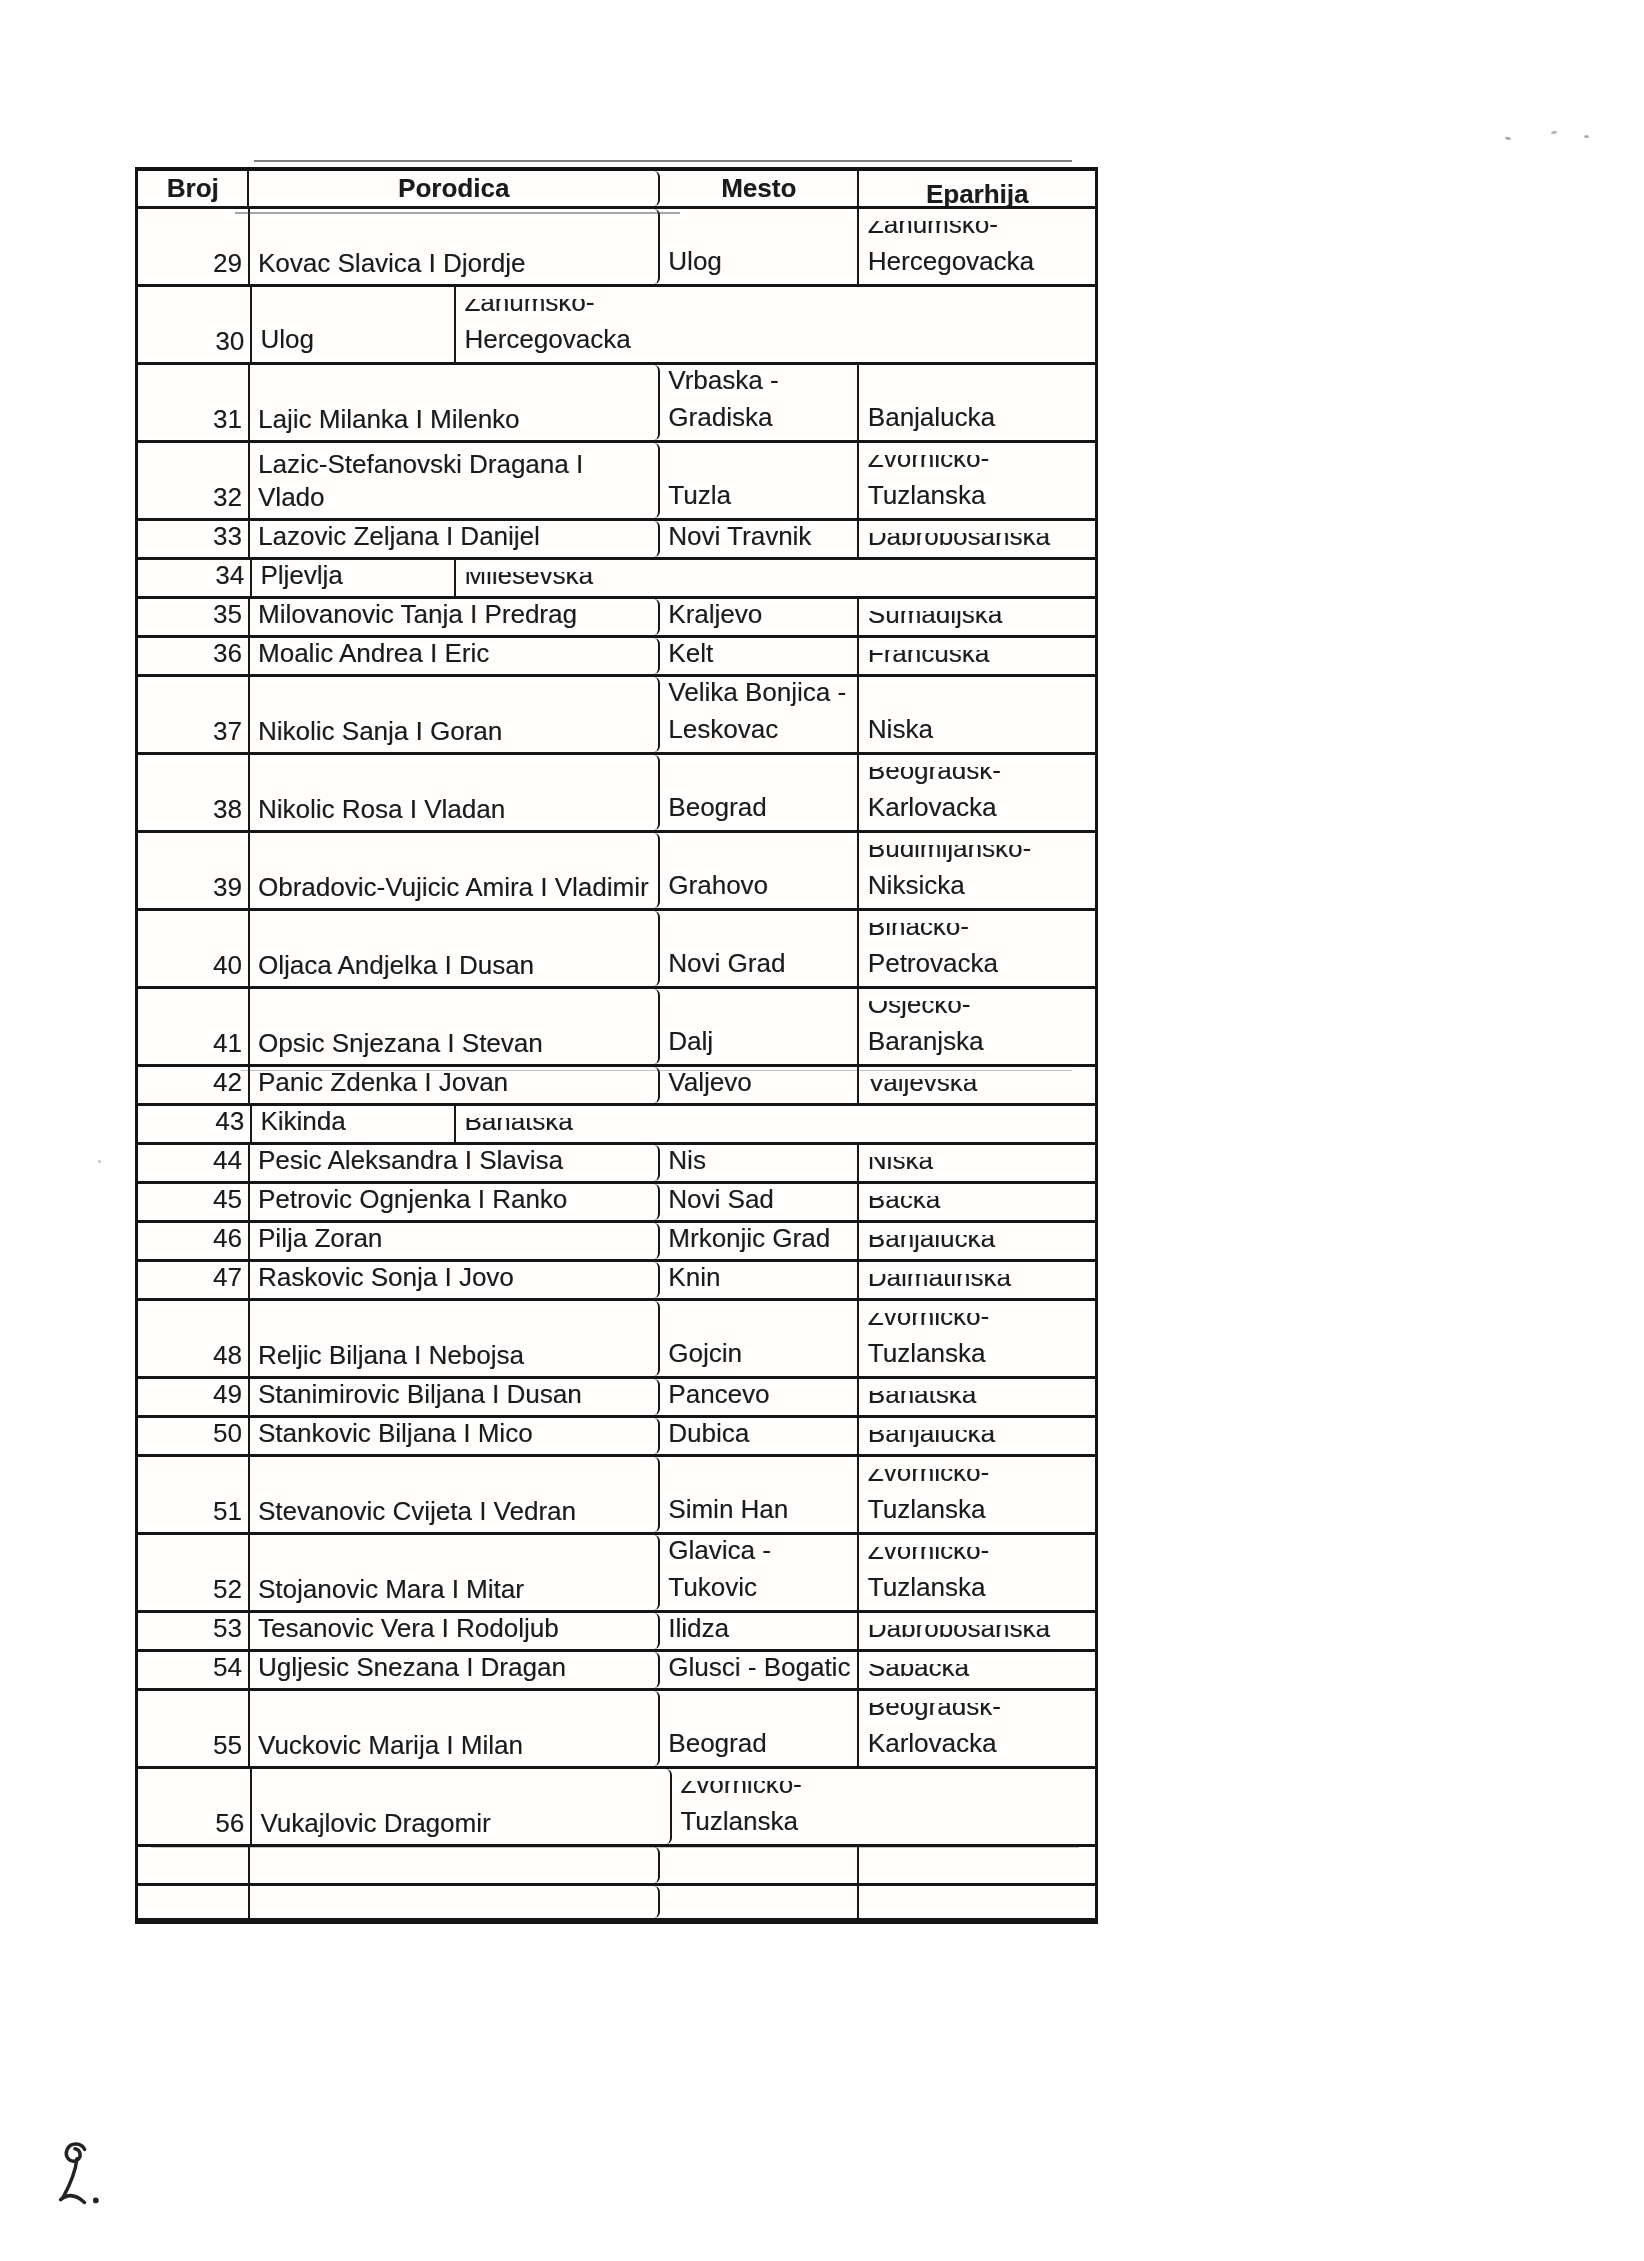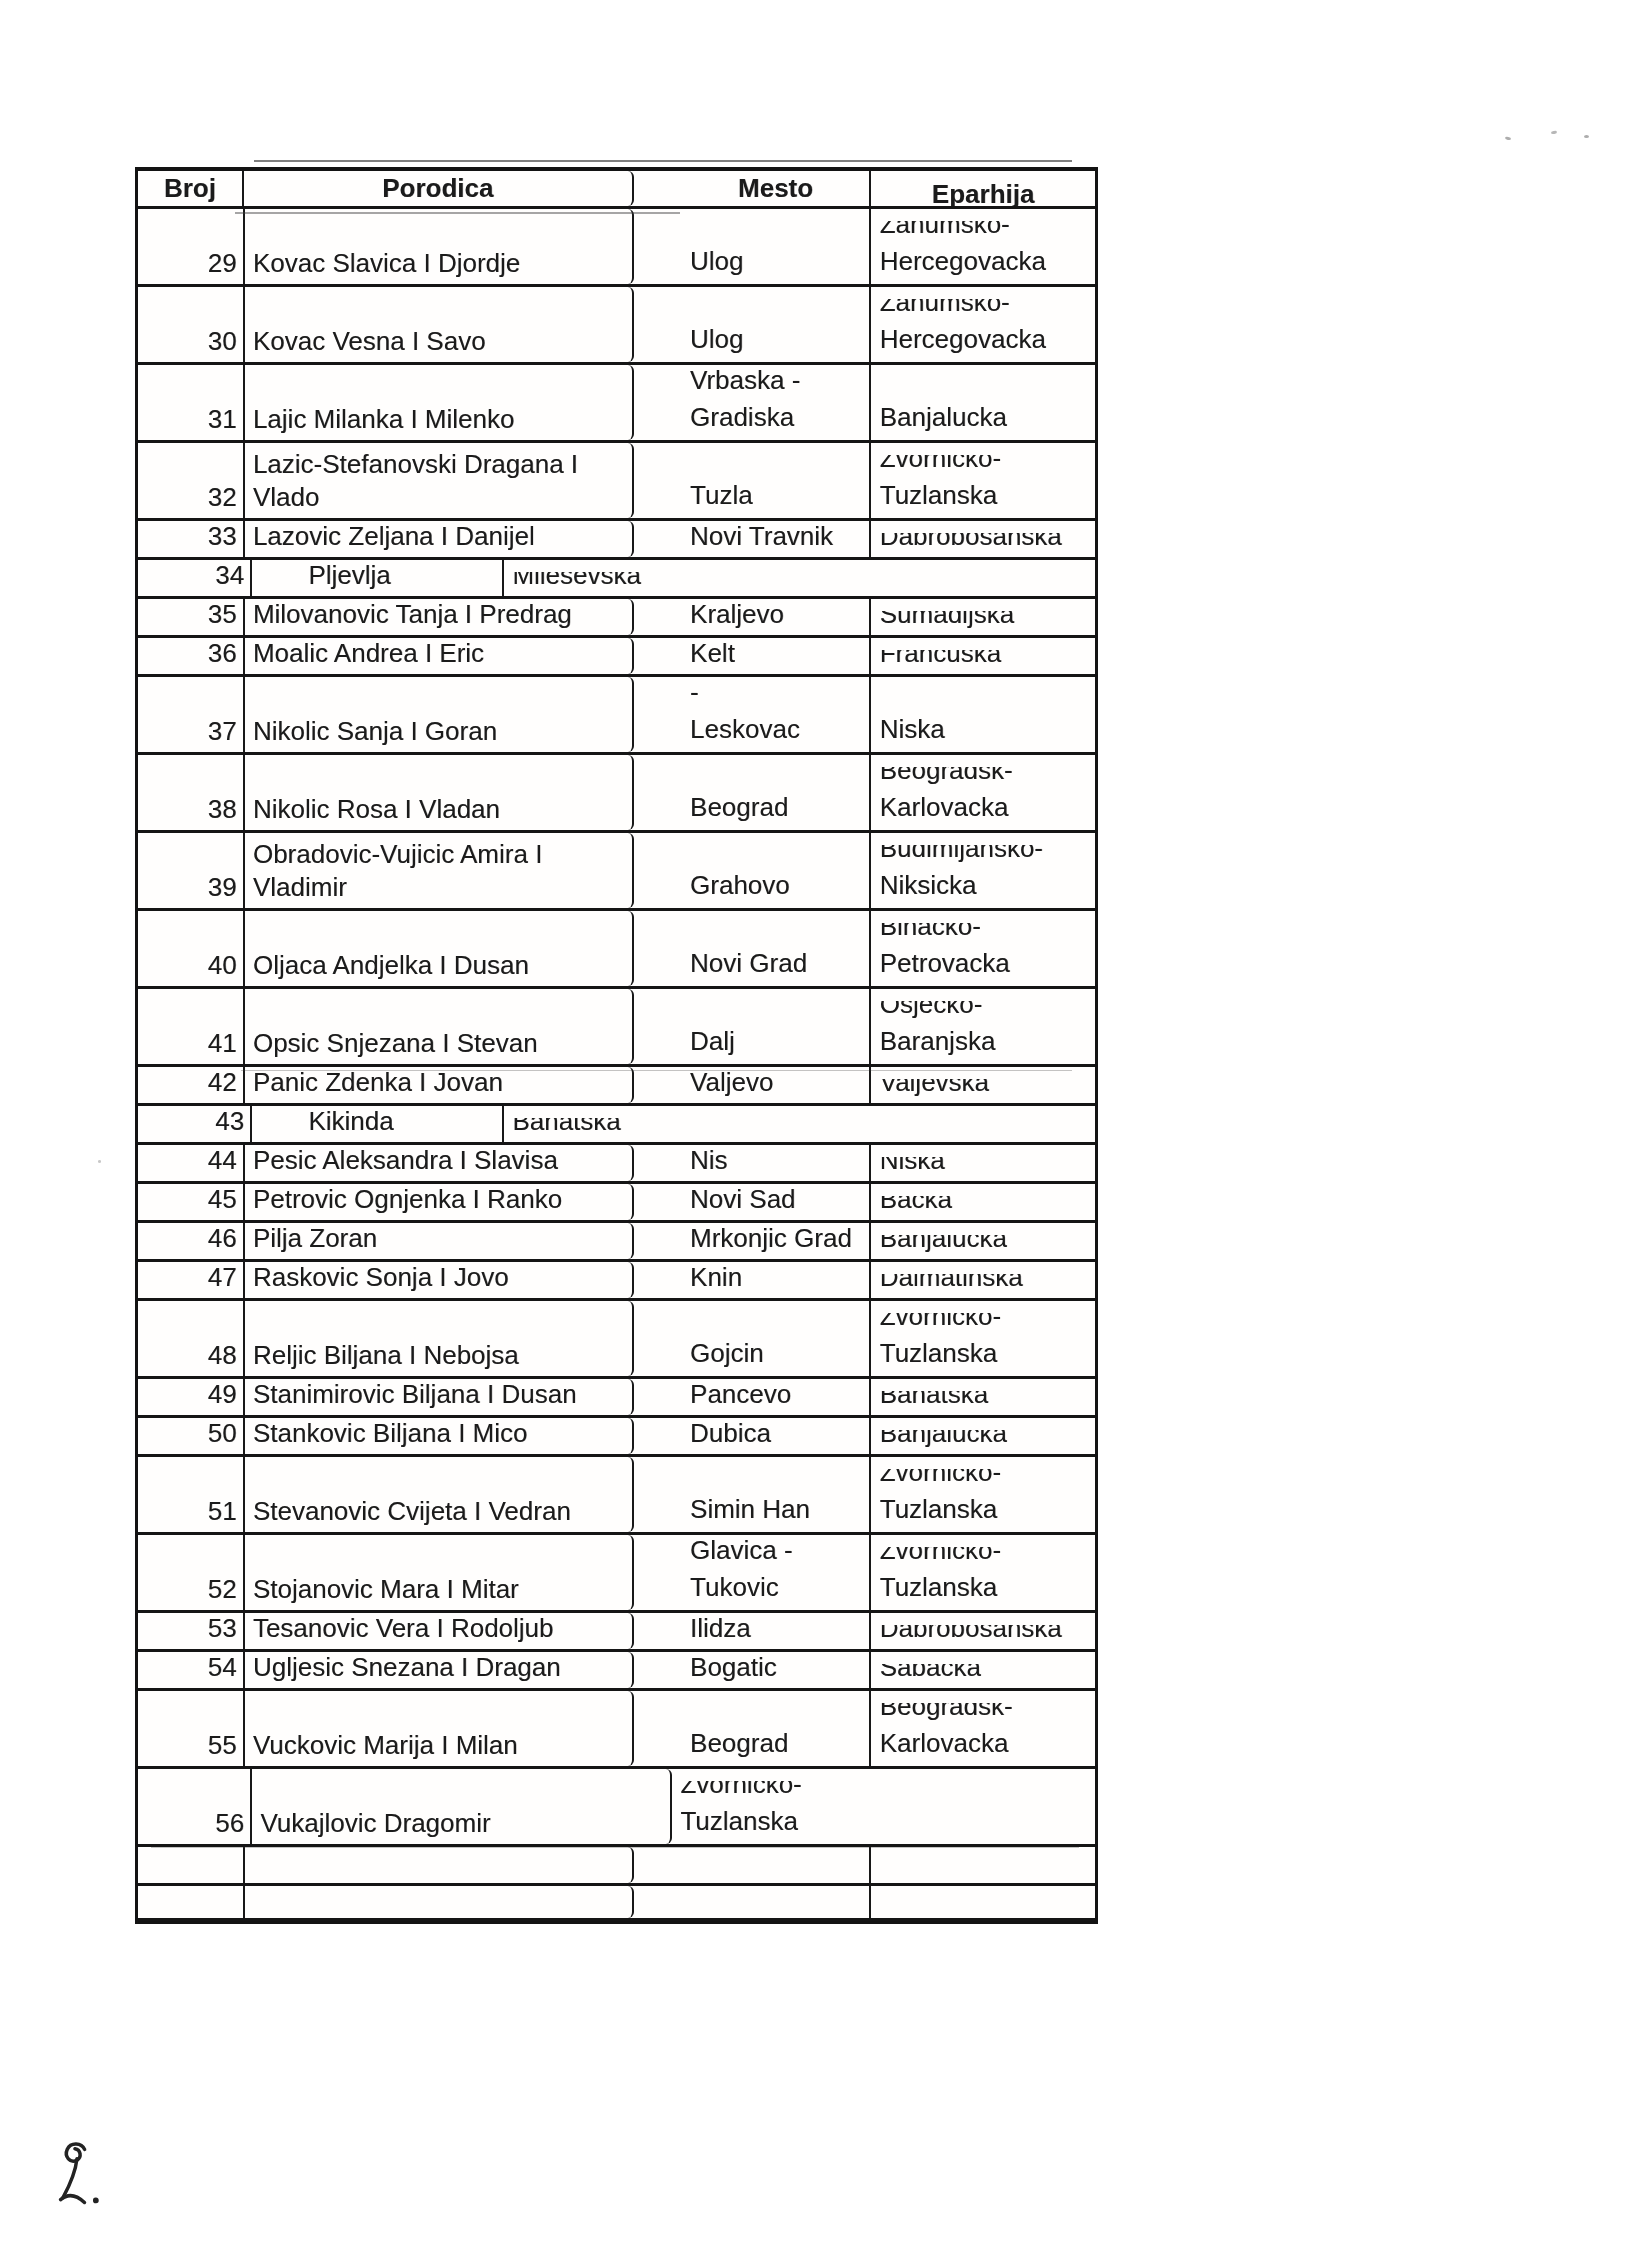--- a/index.html
+++ b/index.html
@@ -45,21 +45,21 @@
     justify-content:flex-end;
     padding:0 6.4px 4.5px 8.4px;
     font-size:26px;
     line-height:33px;
     color:#1b1b1b;
     text-shadow:0.4px 0.4px 0 rgba(25,25,25,0.38);
     overflow:hidden;
   }
   .w-broj{ width:114px; }
   .w-por { width:420px;border-radius:6px; }
-  .w-mes { width:204px; white-space:pre-line;margin-left:48px; }
+  .w-mes { width:204px; white-space:pre-line; }
   .w-ep  { width:241px; border-right:none; white-space:pre-line;margin-top:12px; }
   .tall .w-ep, .tall .w-mes{ line-height:37px; }
 
   .c-num{ align-items:flex-end; text-align:right; padding-right:5.8px; }
 
   .hc{
     justify-content:center;
     align-items:center;
     font-weight:bold;
     padding:0;
@@ -116,21 +116,20 @@
     <div id="table-body">
         <div class="t-row tall">
     <div class="cell w-broj c-num">29</div>
     <div class="cell w-por">Kovac Slavica I Djordje</div>
     <div class="cell w-mes">Ulog</div>
     <div class="cell w-ep">Zahumsko-
 Hercegovacka</div>
   </div>
         <div class="t-row tall">
     <div class="cell w-broj c-num">30</div>
-    <div class="cell w-por">Kovac Vesna I Savo</div>
     <div class="cell w-mes">Ulog</div>
     <div class="cell w-ep">Zahumsko-
 Hercegovacka</div>
   </div>
         <div class="t-row tall">
     <div class="cell w-broj c-num">31</div>
     <div class="cell w-por">Lajic Milanka I Milenko</div>
     <div class="cell w-mes">Vrbaska - Gradiska</div>
     <div class="cell w-ep">Banjalucka</div>
   </div>

